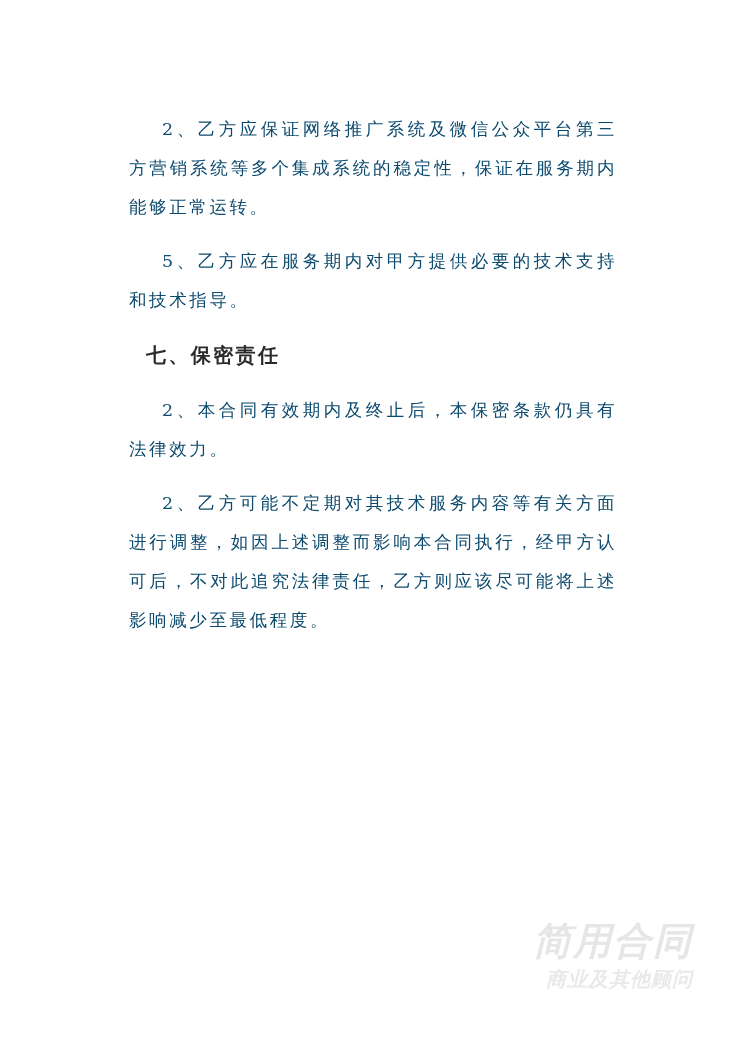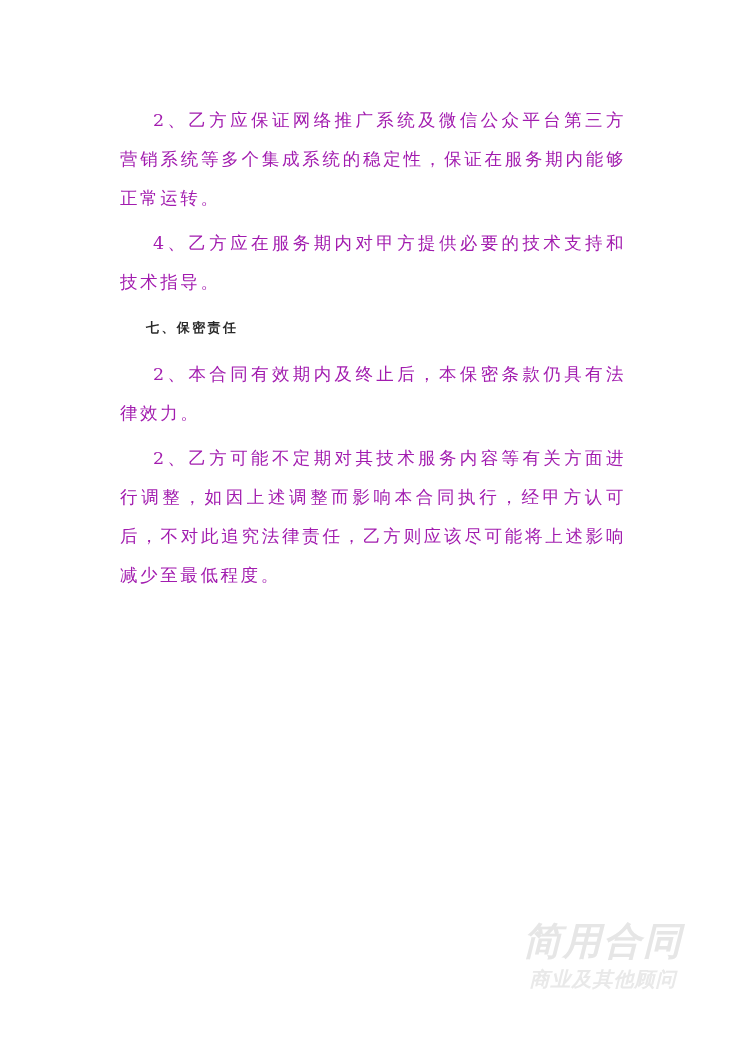--- a/index.html
+++ b/index.html
@@ -20,39 +20,39 @@
       left: 113px;
       top: 94px;
       width: 520px;
     }
     .para {
       font-size: 17.5px;
       line-height: 38.8px;
       letter-spacing: 2.6px;
       text-align: justify;
       text-indent: 33px;
-      margin: 7px;
+      margin: 16px;
       font-weight: normal;
-      color: #a21caf;
+      color: #0c4a6e;
     }
     .heading {
-      font-size: 13px;
+      font-size: 20px;
       line-height: 38.8px;
       letter-spacing: 2.4px;
       margin: 0;
       padding-left: 33px;
       font-weight: bold;
       color: #2a2a2a;
     }
     .watermark {
       position: absolute;
       left: 513px;
       top: 918px;
       width: 180px;
-      text-align: center;
+      text-align: right;
       color: #e6e6e6;
       font-family: "DejaVu Sans", "Liberation Sans", sans-serif;
       font-style: italic;
       user-select: none;
     }
     .watermark .wm-title {
       font-size: 38px;
       font-weight: bold;
       letter-spacing: 2px;
       line-height: 46px;
@@ -65,21 +65,21 @@
       line-height: 30px;
       display: block;
       color: #e9e9e9;
     }
   </style>
 </head>
 <body>
 
 <div class="page">
   <p class="para">2、乙方应保证网络推广系统及微信公众平台第三方营销系统等多个集成系统的稳定性，保证在服务期内能够正常运转。</p>
-  <p class="para">4、乙方应在服务期内对甲方提供必要的技术支持和技术指导。</p>
+  <p class="para">5、乙方应在服务期内对甲方提供必要的技术支持和技术指导。</p>
   <h3 class="heading">七、保密责任</h3>
   <p class="para">2、本合同有效期内及终止后，本保密条款仍具有法律效力。</p>
   <p class="para">2、乙方可能不定期对其技术服务内容等有关方面进行调整，如因上述调整而影响本合同执行，经甲方认可后，不对此追究法律责任，乙方则应该尽可能将上述影响减少至最低程度。</p>
 
 </div>
 
 <div class="watermark">
   <span class="wm-title">简用合同</span>
   <span class="wm-sub">商业及其他顾问</span>
 </div>

